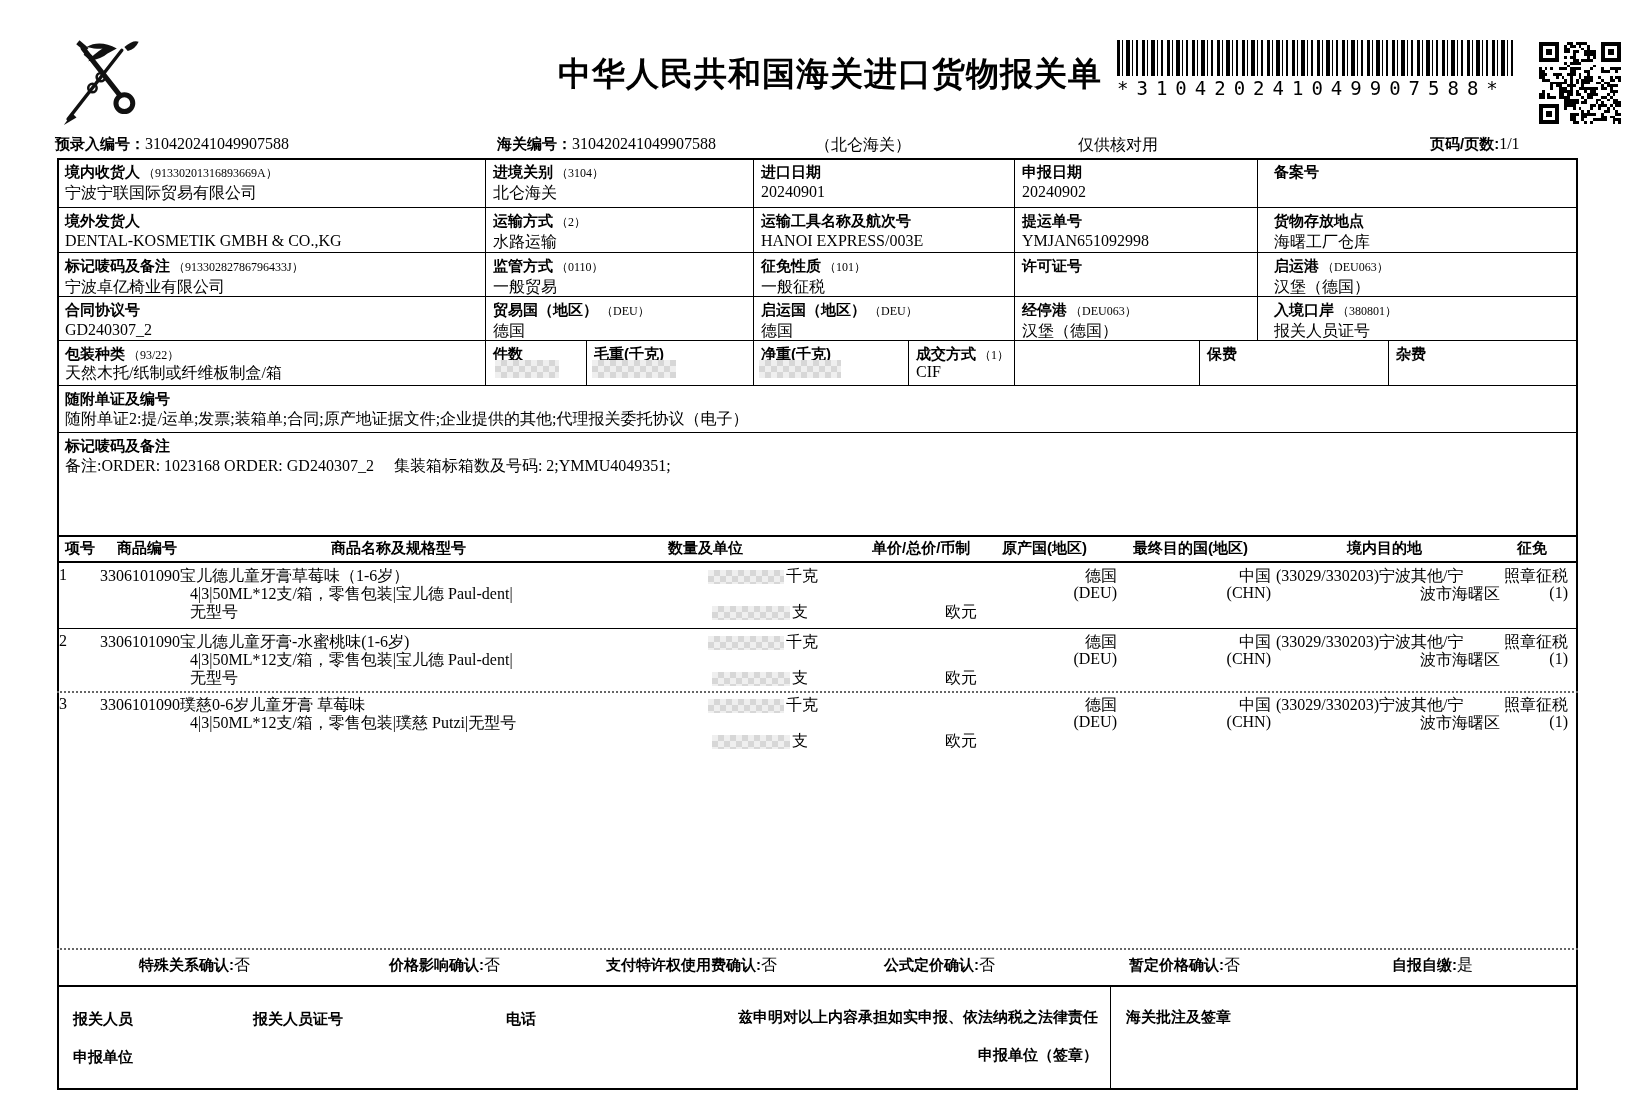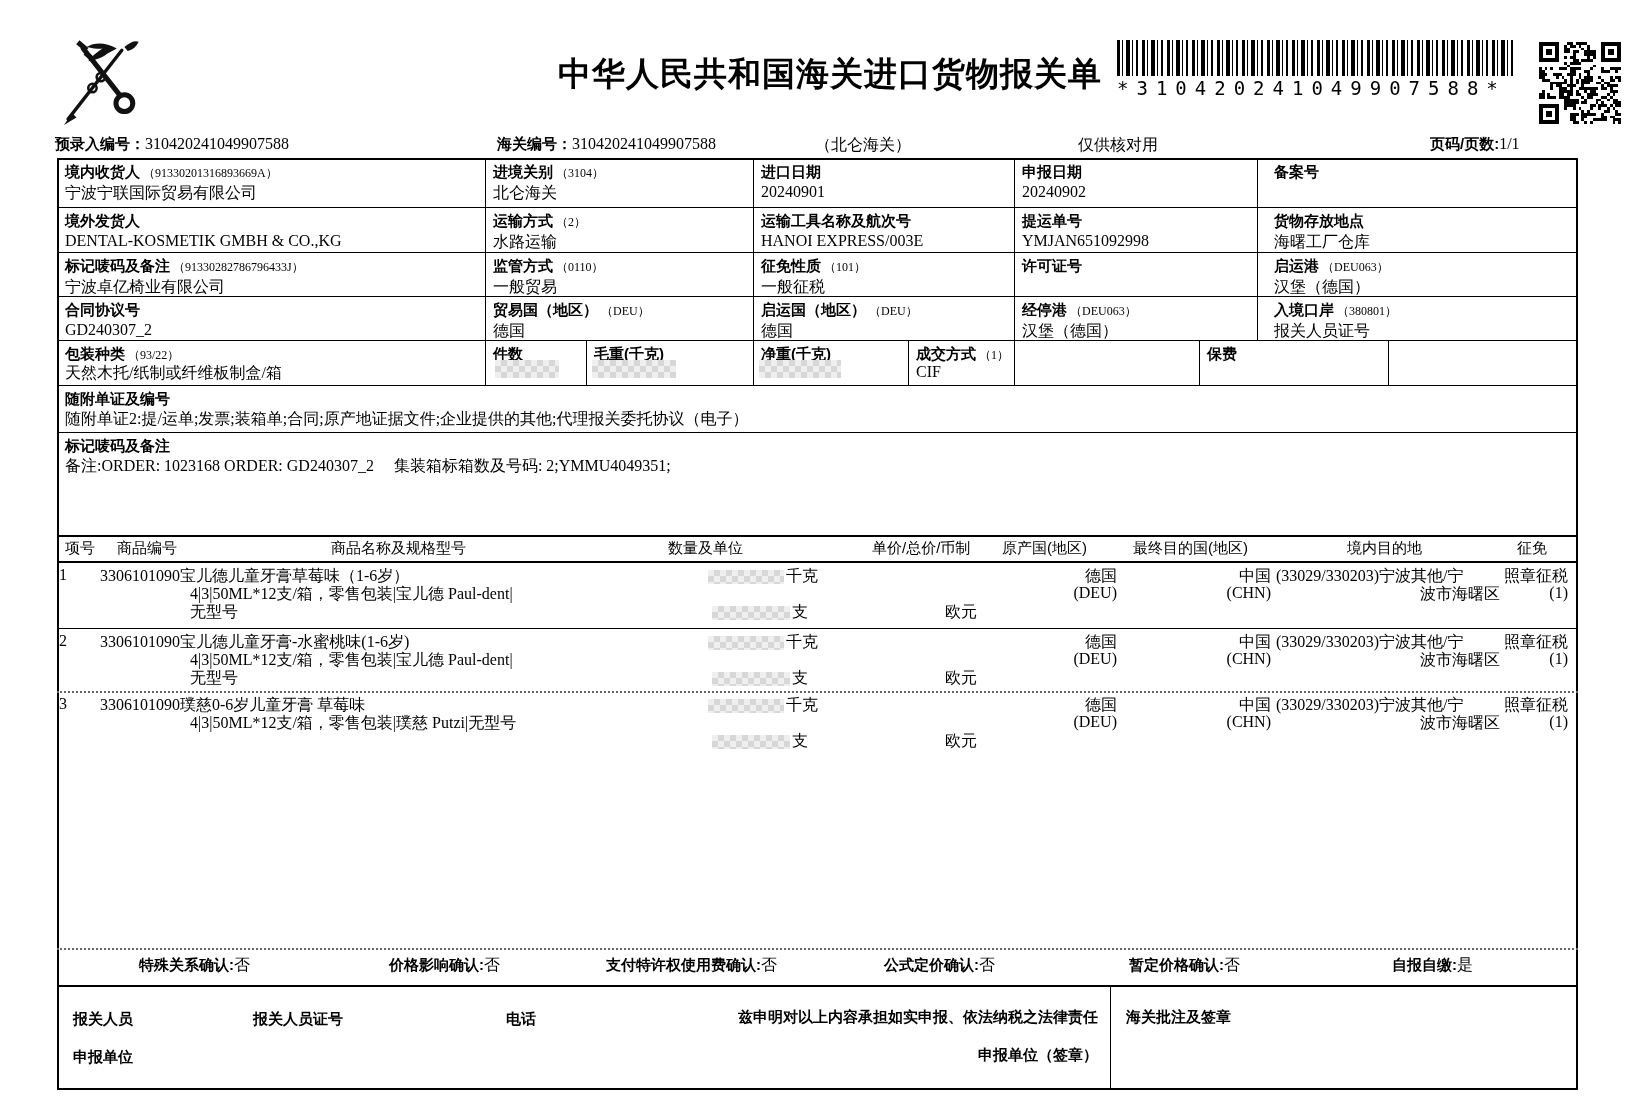--- a/index.html
+++ b/index.html
@@ -14,21 +14,21 @@
   .frame{position:absolute;left:57px;top:158px;width:1521px;height:932px;
          border:2px solid #000;box-sizing:border-box;}
   
   .lb{font-family:"Liberation Sans",sans-serif;font-weight:bold;font-size:15px;}
   .cd{font-family:"Liberation Serif",serif;font-weight:normal;font-size:12px;margin-left:3px;}
   .val{font-family:"Liberation Serif",serif;font-size:16px;}
   .cell{position:absolute;padding:0;}
   .cell .l1{position:absolute;left:8px;top:5px;white-space:nowrap;}
   .cell .l2{position:absolute;left:8px;top:25px;white-space:nowrap;}
   .g{font-family:"Liberation Serif",serif;font-size:16px;white-space:nowrap;}
-  .ghead{font-family:"Liberation Sans",sans-serif;font-weight:normal;font-size:15px;white-space:nowrap;}
+  .ghead{font-family:"Liberation Sans",sans-serif;font-weight:bold;font-size:15px;white-space:nowrap;}
   
   .px{display:inline-block;vertical-align:middle;
       background-image:linear-gradient(45deg,#d7d7d7 25%,transparent 25%,transparent 75%,#d7d7d7 75%),
                        linear-gradient(45deg,#d7d7d7 25%,#efefef 25%,#efefef 75%,#d7d7d7 75%);
       background-size:12px 12px;background-position:0 0,6px 6px;}
   .barcode-bars{width:397px;height:36px;
       background:repeating-linear-gradient(90deg,#000 0 3px,#fff 3px 5px,#000 5px 6px,#fff 6px 9px,
                  #000 9px 13px,#fff 13px 15px,#000 15px 16px,#fff 16px 19px,#000 19px 21px,#fff 21px 25px);}
   .barcode-text{font-family:"DejaVu Sans Mono",monospace;font-size:19px;letter-spacing:8px;
       white-space:nowrap;margin-top:1px;}
@@ -219,20 +219,23 @@
     <div class="l1"><span class="lb">净重(千克)</span></div>
     <div class="abs px" style="left:6px;top:20px;width:82px;height:18px;"></div>
   </div>
   <div class="cell" style="left:908px;top:340px;width:106px;height:45px;">
     <div class="l1"><span class="lb">成交方式</span><span class="cd">（1）</span></div>
     <div class="l2 val" style="top:23px;">CIF</div>
   </div>
   <div class="cell" style="left:1199px;top:340px;width:189px;height:45px;">
     <div class="l1"><span class="lb">保费</span></div>
   </div>
+  <div class="cell" style="left:1388px;top:340px;width:190px;height:45px;">
+    <div class="l1"><span class="lb">杂费</span></div>
+  </div>
 
   <div class="cell" style="left:57px;top:385px;width:1521px;height:47px;">
     <div class="l1"><span class="lb">随附单证及编号</span></div>
     <div class="l2 val" style="top:24px;">随附单证2:提/运单;发票;装箱单;合同;原产地证据文件;企业提供的其他;代理报关委托协议（电子）</div>
   </div>
 
   <div class="cell" style="left:57px;top:432px;width:1521px;height:103px;">
     <div class="l1"><span class="lb">标记唛码及备注</span></div>
     <div class="l2 val" style="top:24px;">备注:ORDER: 1023168 ORDER: GD240307_2　 集装箱标箱数及号码: 2;YMMU4049351;</div>
   </div>

